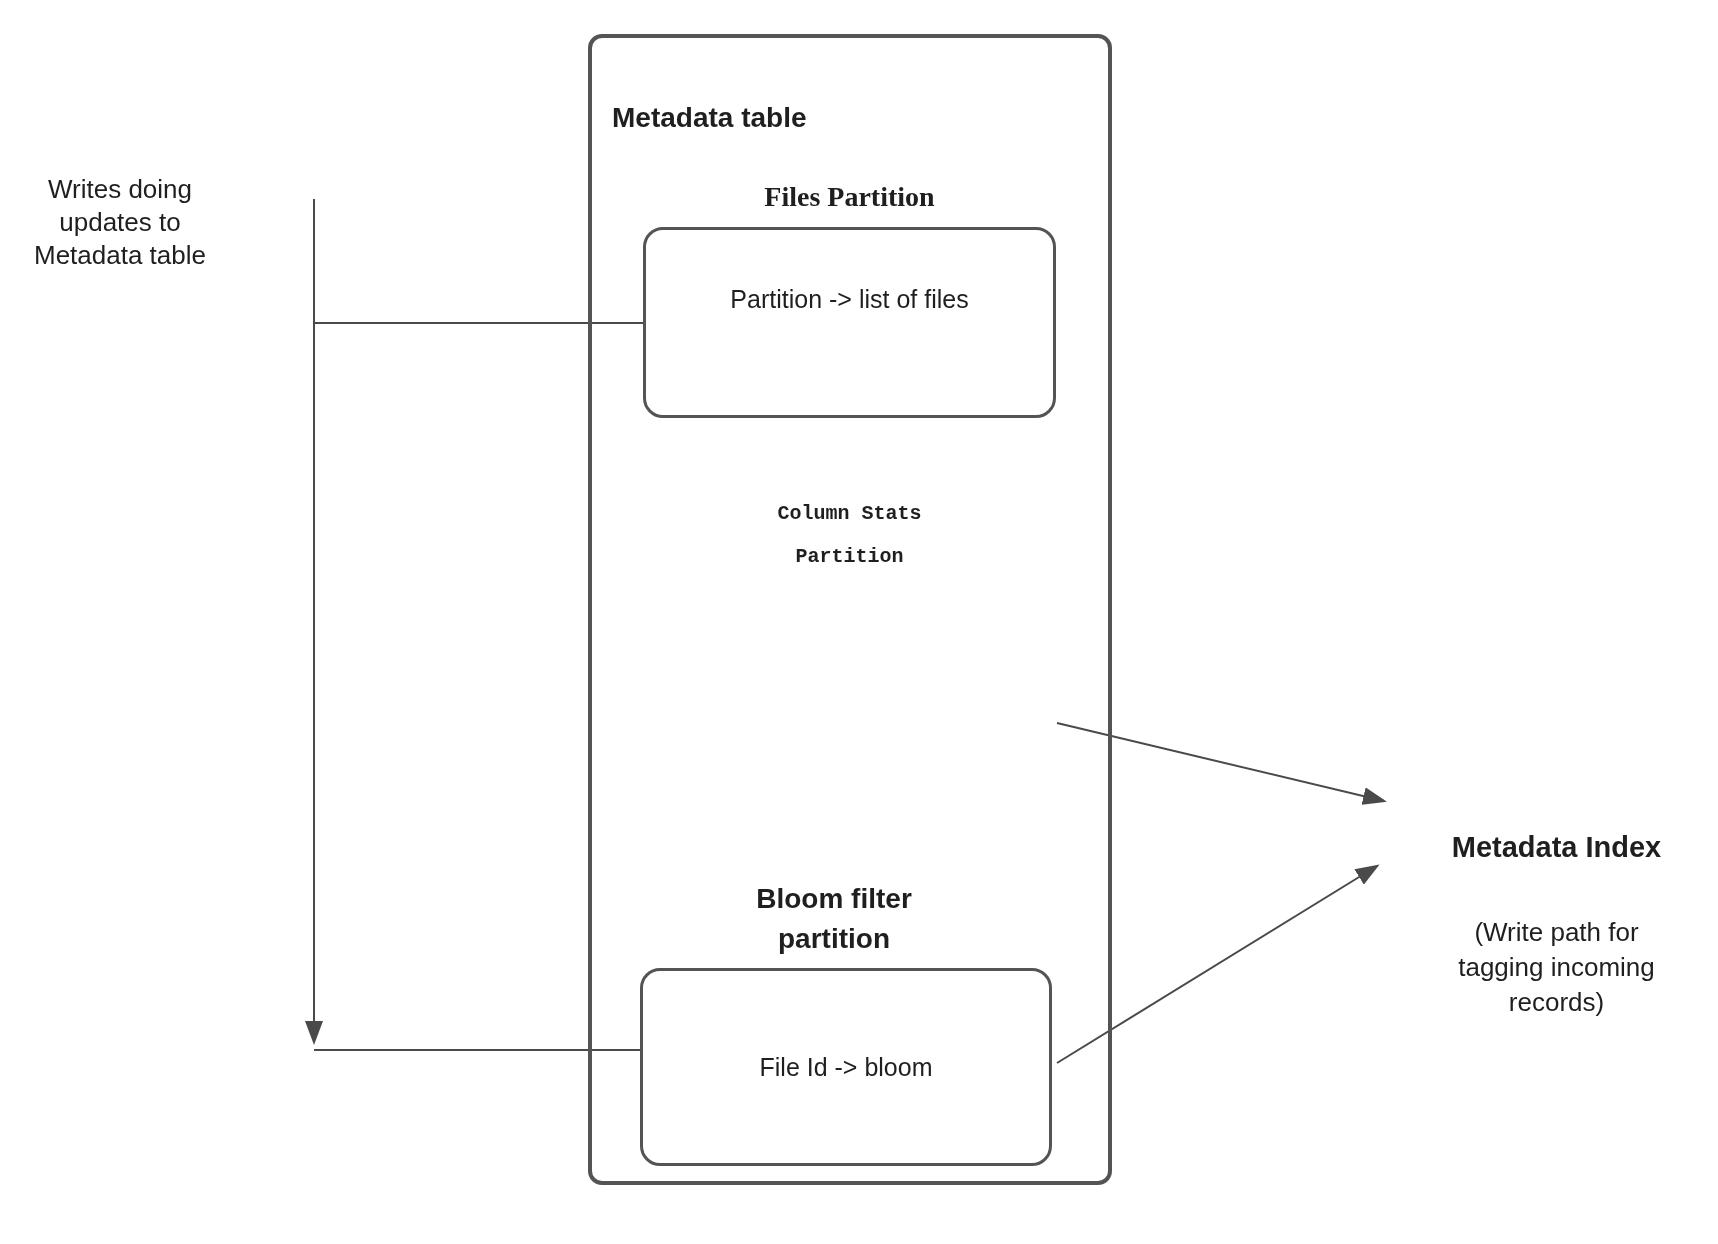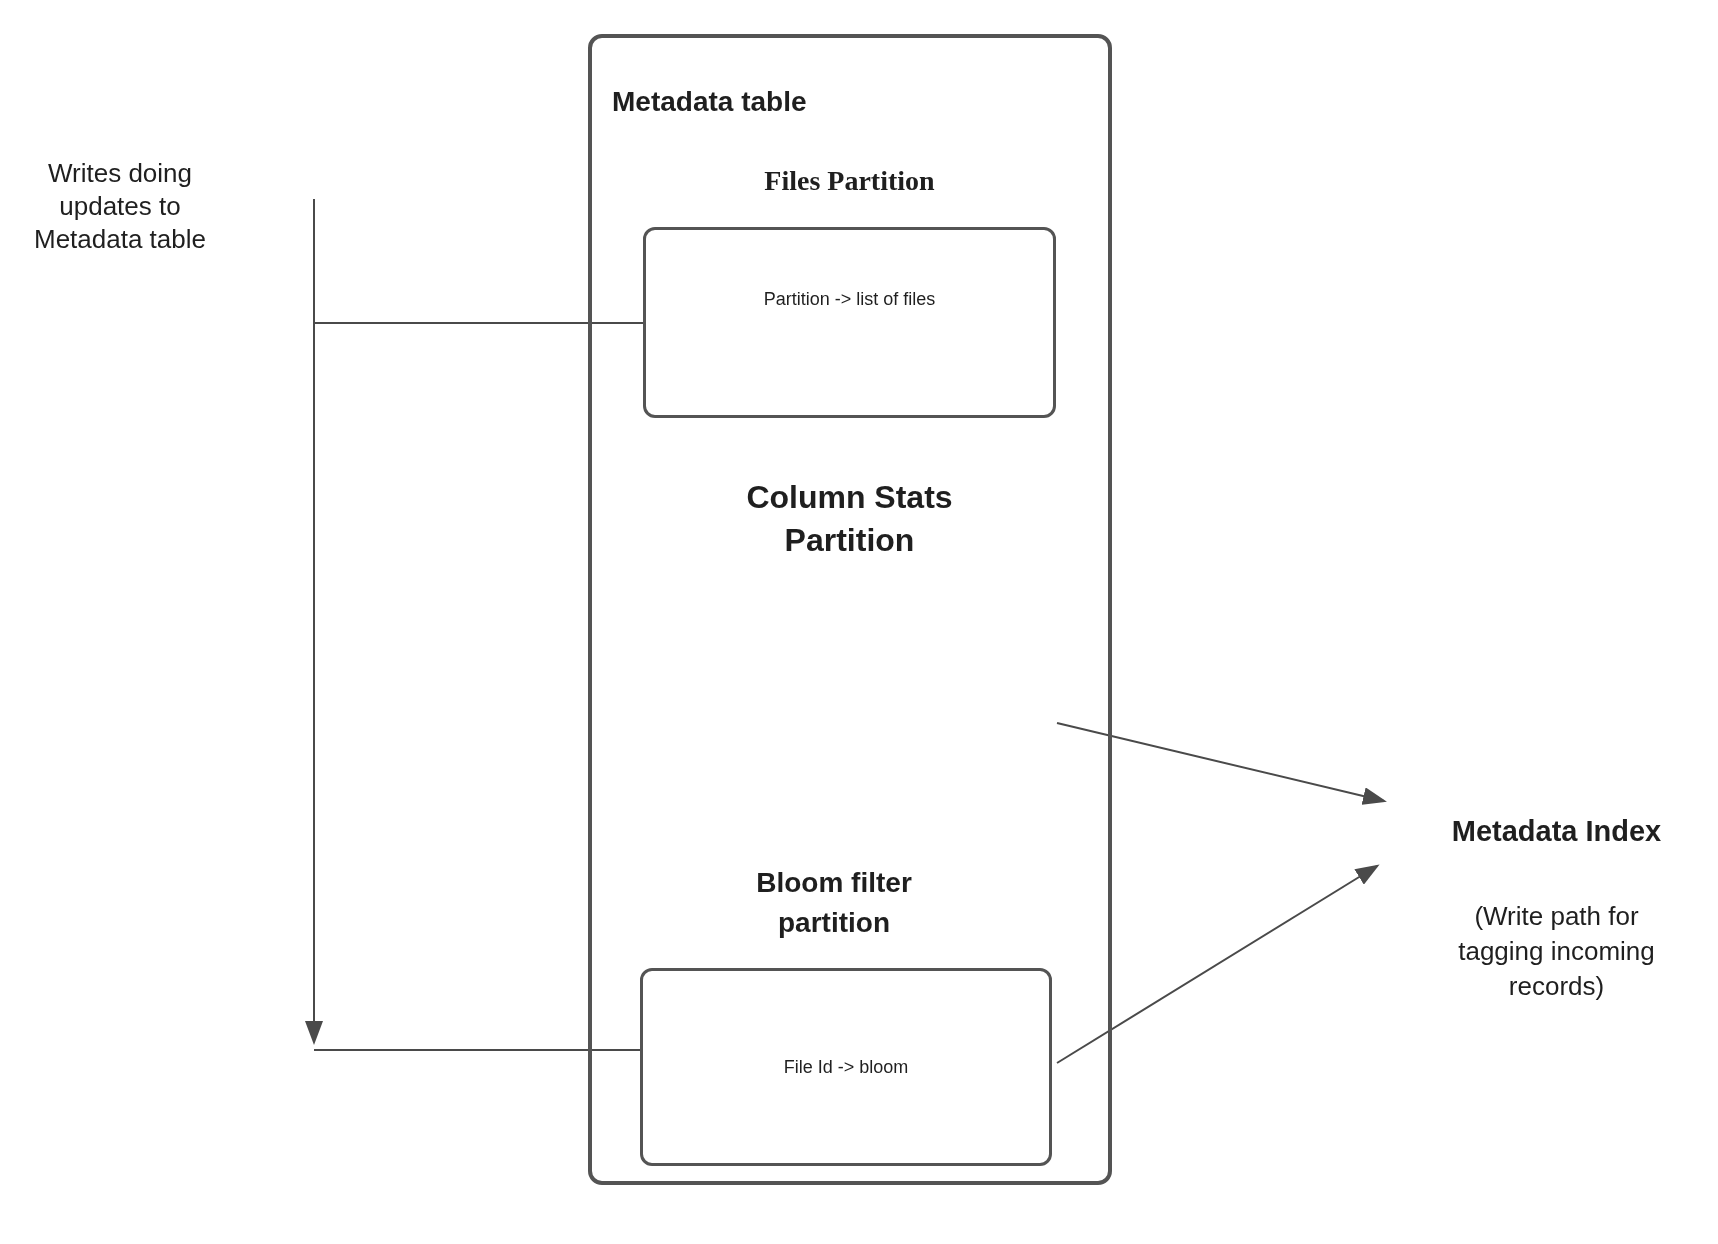--- a/index.html
+++ b/index.html
@@ -13,43 +13,43 @@
   html, body {
     width: 1718px; height: 1244px;
     background: var(--background);
     font-family: "Liberation Sans", "DejaVu Sans", sans-serif;
     color: var(--text);
     overflow: hidden;
   }
   .canvas { position: relative; width: 1718px; height: 1244px; background: var(--background); }
   .connector-layer { position: absolute; left: 0; top: 0; width: 1718px; height: 1244px; }
   .connector-layer line { stroke: var(--connector); stroke-width: 2; }
-  .txt { position: absolute; white-space: pre-wrap; line-height: 33px; font-size: 26px; }
+  .txt { position: absolute; white-space: pre-wrap; line-height: 33px; font-size: 26px; margin-top: 16px; }
   .center { text-align: center; }
   .bold { font-weight: bold; }
 
   .writes-note { left: 18px; top: 157px; width: 204px; }
 
   .outer-box {
     position: absolute; left: 588px; top: 34px; width: 524px; height: 1151px;
     border: 4px solid var(--box-border); border-radius: 14px; background: transparent;
   }
   .outer-title { left: 612px; top: 84px; font-size: 28px; line-height: 36px; }
 
   .section-title-files { left: 643px; top: 163px; width: 413px; font-size: 28px; line-height: 36px; font-family: Liberation Serif, serif; }
   .node-box {
     position: absolute;
-    border: 3px solid var(--box-border); border-radius: 12px;
+    border: 3px solid var(--box-border); border-radius: 20px;
     display: flex; align-items: center; justify-content: center;
     background: var(--background);
-    font-size: 18px; line-height: 36px; text-align: center; white-space: pre-wrap;
+    font-size: 25px; line-height: 36px; text-align: center; white-space: pre-wrap;
   }
   .files-box { left: 643px; top: 227px; width: 413px; height: 191px; padding-bottom: 48px; }
 
-  .section-title-stats { left: 643px; top: 476px; width: 413px; font-size: 32px; line-height: 43px; }
+  .section-title-stats { left: 643px; top: 476px; width: 413px; font-size: 20px; line-height: 43px; font-family: Liberation Mono, monospace; }
   .stats-box { left: 641px; top: 583px; width: 417px; height: 190px; border: 4px solid var(--emphasis-border); }
 
   .section-title-bloom { left: 628px; top: 863px; width: 412px; font-size: 28px; line-height: 40px; }
   .bloom-box { left: 640px; top: 968px; width: 412px; height: 198px; }
 
   .index-title { left: 1391px; top: 812px; width: 331px; font-size: 29px; line-height: 38px; }
   .index-note { left: 1391px; top: 899px; width: 331px; font-size: 26px; line-height: 35px; }
 </style>
 </head>
 <body>

